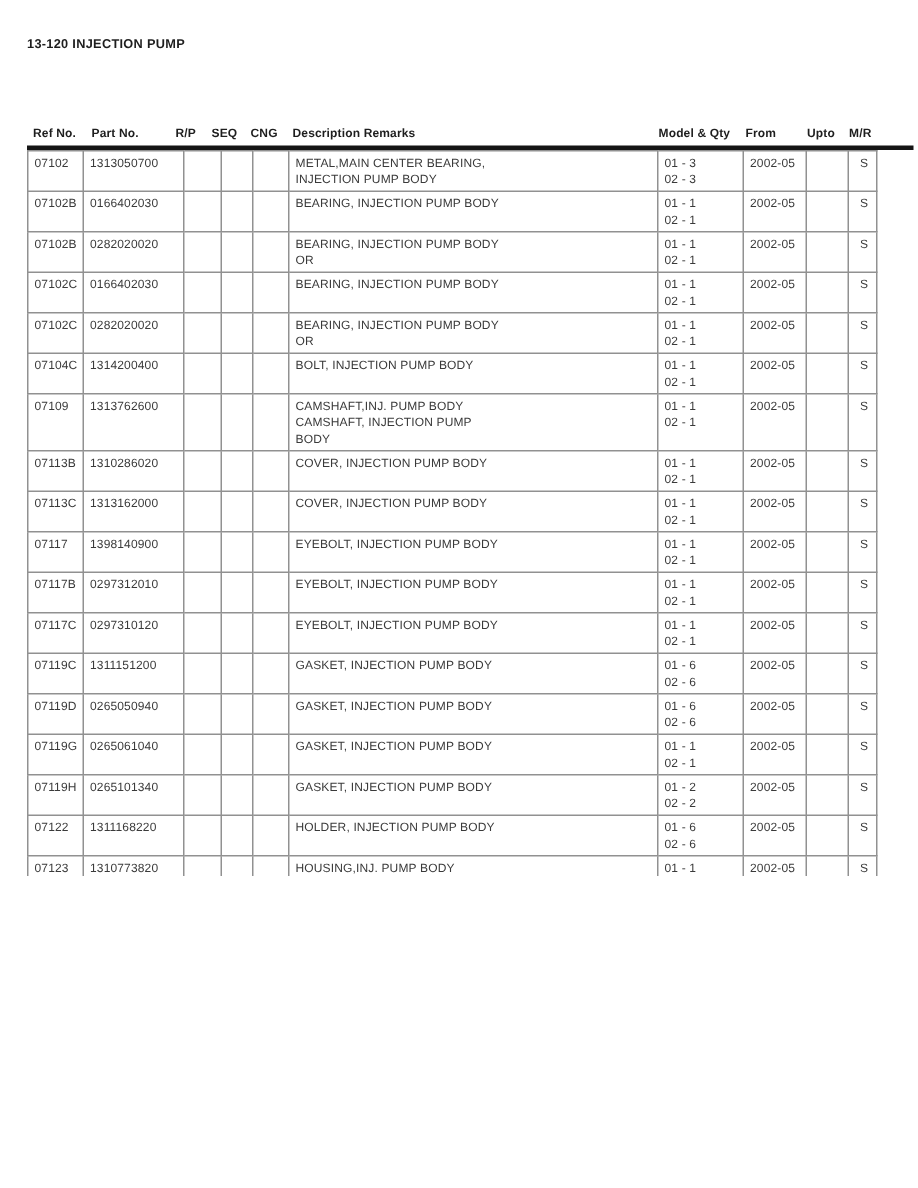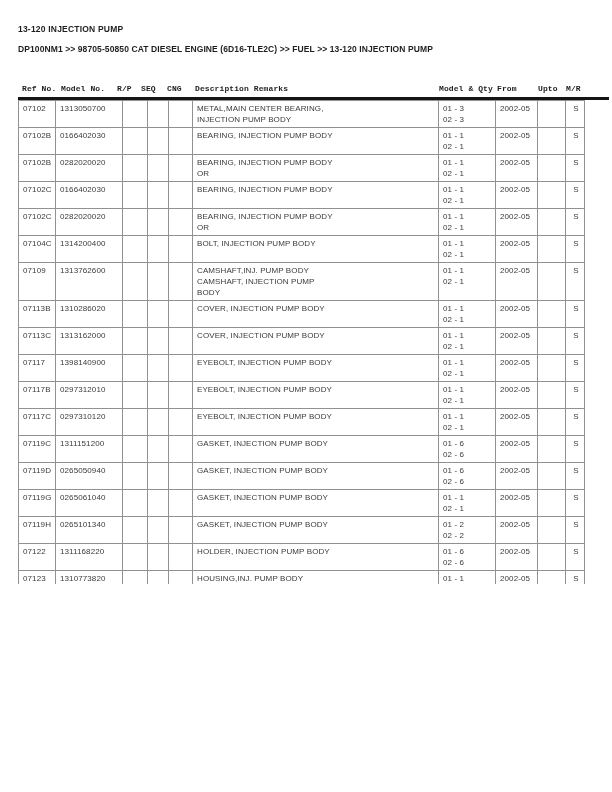--- a/index.html
+++ b/index.html
@@ -17,21 +17,21 @@
   }
   .breadcrumb {
     position:absolute; left:18px; top:44px;
     font-size:8.5px; font-weight:bold; color:#1e1e1e;
     letter-spacing:0.1px; white-space:nowrap;
   }
   .colheads { position:absolute; top:84px; left:0; height:12px; }
   .colheads span {
     position:absolute; top:0;
     font-size:8px; font-weight:bold; color:#1e1e1e;
-    white-space:nowrap; letter-spacing:0.1px;font-family:Liberation Mono, monospace;
+    white-space:nowrap; letter-spacing:0.1px;
   }
   .colheads span:nth-child(1){ left:22px; }
   .colheads span:nth-child(2){ left:61px; }
   .colheads span:nth-child(3){ left:117px; }
   .colheads span:nth-child(4){ left:141px; }
   .colheads span:nth-child(5){ left:167px; }
   .colheads span:nth-child(6){ left:195px; }
   .colheads span:nth-child(7){ left:439px; }
   .colheads span:nth-child(8){ left:497px;text-align:right; }
   .colheads span:nth-child(9){ left:538px; }
@@ -60,25 +60,24 @@
   td.c-part { padding-left:5px; }
   td.c-mr   { text-align:center; padding-left:1px; padding-right:1px; }
 </style>
 </head>
 <body>
 
 <div class="page">
 
   <div class="doc-title">13-120 INJECTION PUMP</div>
 
-  <div class="breadcrumb">DP100NM1 &gt;&gt; 98705-50850 CAT DIESEL ENGINE (6D16-TLE2C) &gt;&gt; FUEL &gt;&gt; 13-120 INJECTION PUMP</div>
 
   <div class="colheads">
     <span>Ref No.</span>
-    <span>Model No.</span>
+    <span>Part No.</span>
     <span>R/P</span>
     <span>SEQ</span>
     <span>CNG</span>
     <span>Description Remarks</span>
     <span>Model &amp; Qty</span>
     <span>From</span>
     <span>Upto</span>
     <span>M/R</span>
   </div>
 

